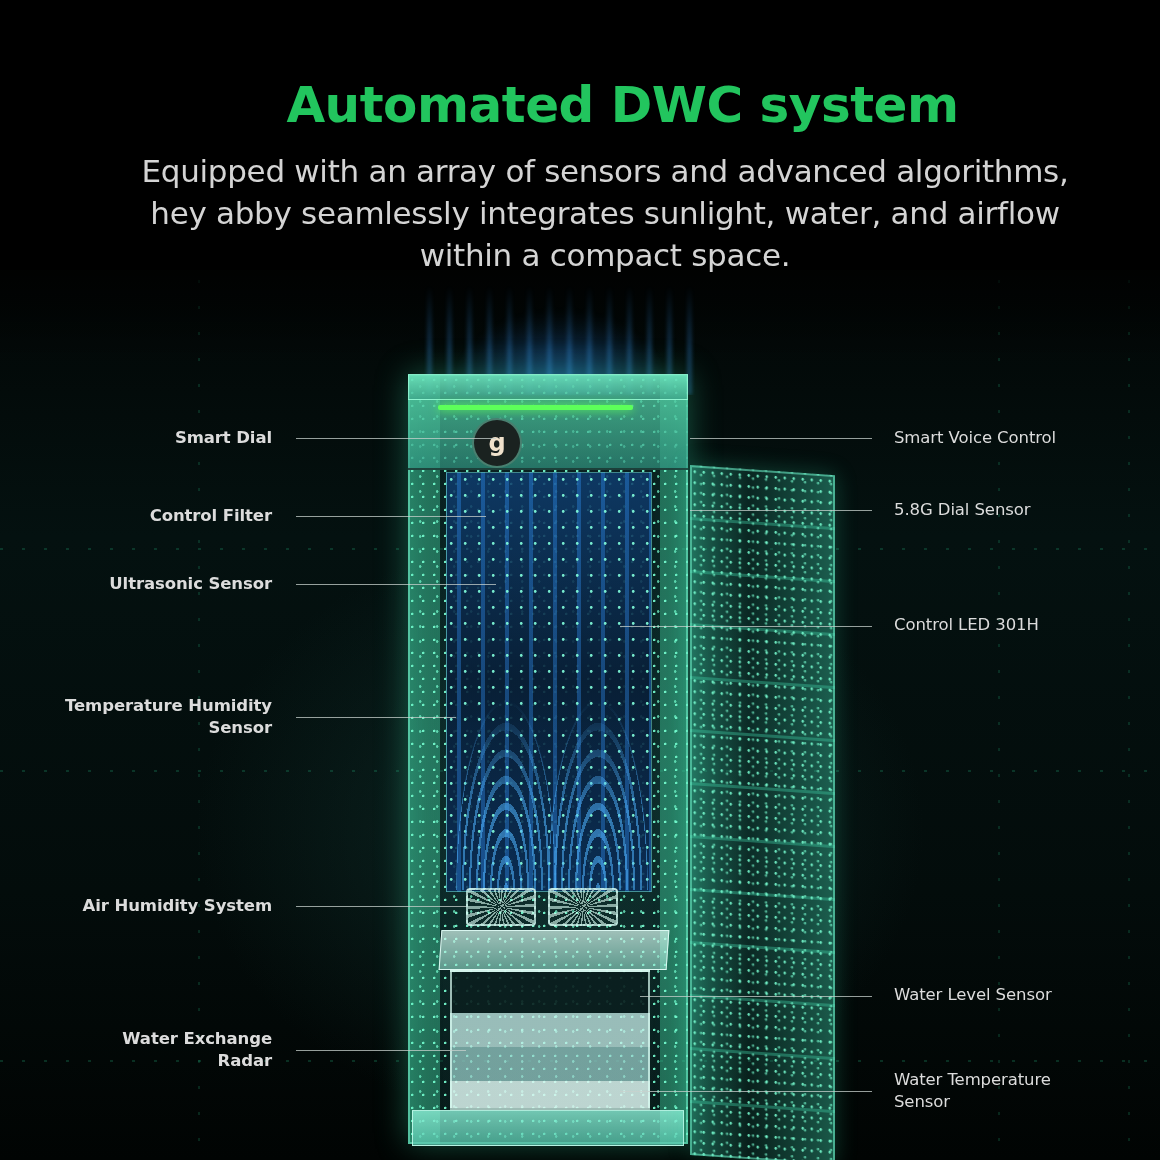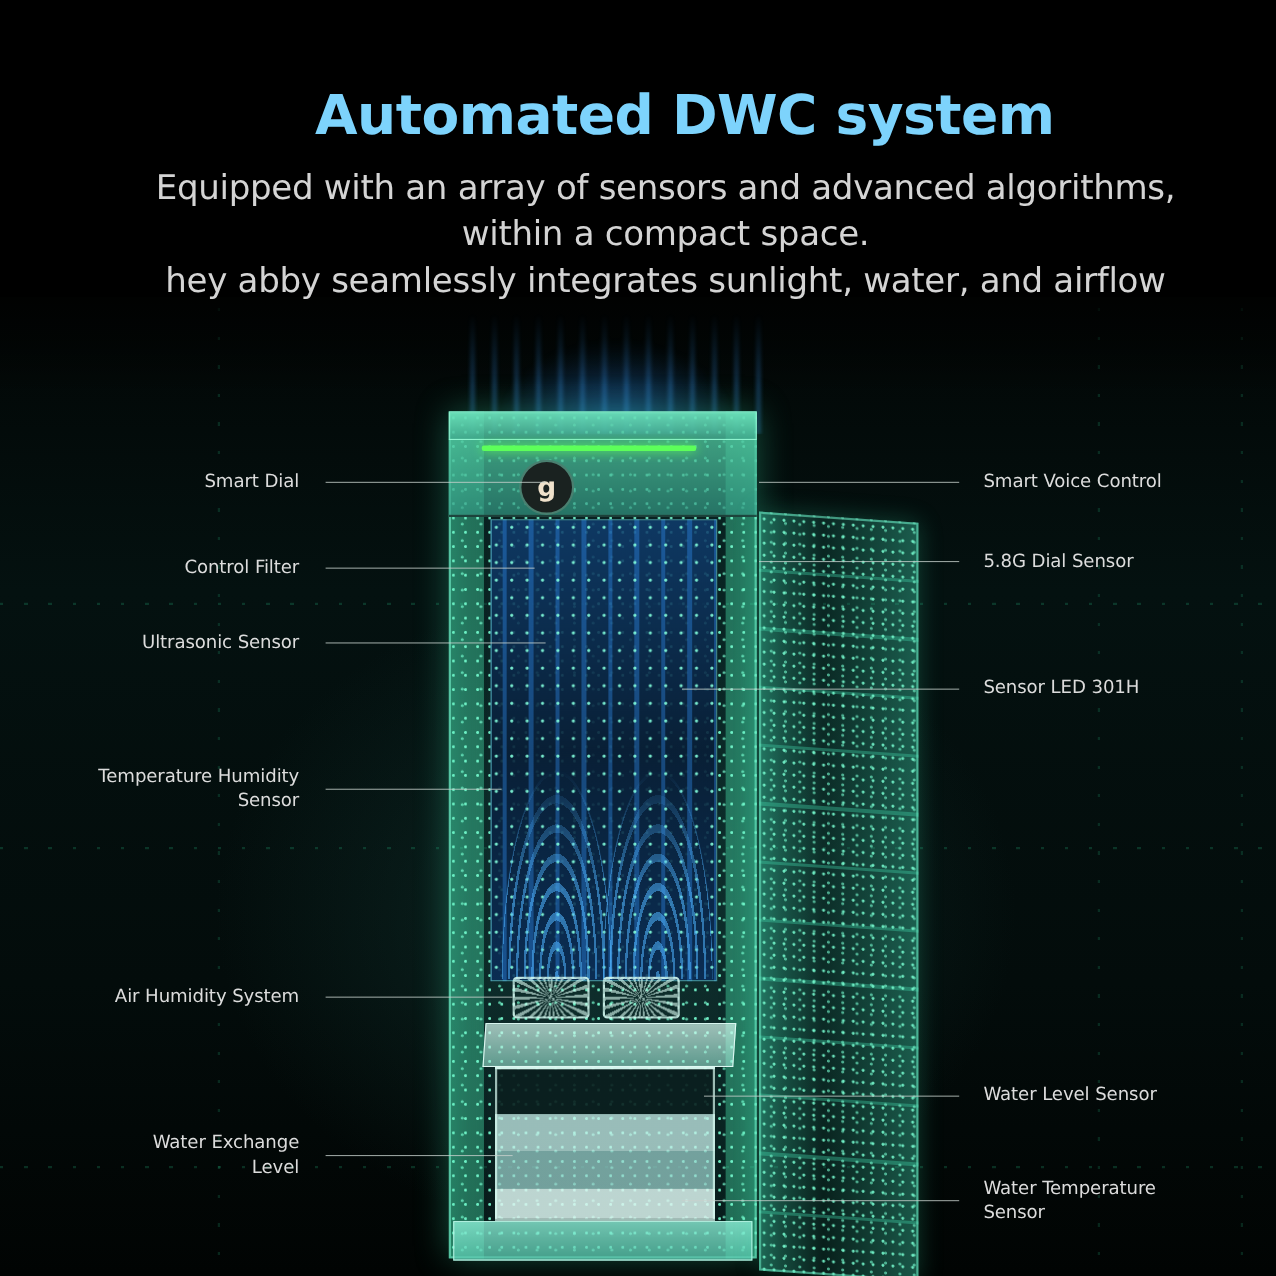--- a/index.html
+++ b/index.html
@@ -27,21 +27,21 @@
   .grid-line-v {
     position: absolute; width: 2px; top: 280px; height: 880px;
     background: repeating-linear-gradient(180deg, rgba(40,200,140,0.35) 0 3px, transparent 3px 26px);
     opacity: 0.5;
   }
 
   
   .header { position: absolute; left: 0; top: 70px; width: 1160px; text-align: center; }
   .title {
     font-family: "DejaVu Sans", sans-serif; font-weight: 700; font-size: 50px;
-    color: #7dd3fc; letter-spacing: -0.5px; line-height: 70px; margin-left: 85px;
+    color: #22c55e; letter-spacing: -0.5px; line-height: 70px; margin-left: 85px;
   }
   .subtitle {
     font-family: "DejaVu Sans", sans-serif; font-size: 31px; line-height: 42px;
     color: #d4d4d4; margin-top: 10px; padding-left: 90px; padding-right: 40px;
     letter-spacing: -0.3px;
   }
 
   
   .device { position: absolute; left: 400px; top: 370px; width: 440px; height: 790px; }
   .airflow-top {
@@ -132,21 +132,21 @@
       linear-gradient(90deg, rgba(50,170,140,0.55), rgba(20,80,70,0.35) 40%, rgba(50,170,140,0.5));
     box-shadow: 0 0 22px rgba(60,220,170,0.25);
   }
 
   
   .callout { position: absolute; }
   .callout .label {
     position: absolute; font-family: "DejaVu Sans", sans-serif; font-size: 16.5px;
     line-height: 22px; color: #dcdcdc; white-space: nowrap; letter-spacing: -0.1px;
   }
-  .callout.left .label { text-align: left; right: 0; }
+  .callout.left .label { text-align: left; right: 0; font-weight: bold; }
   .callout.right .label { text-align: center; left: 0; }
   .leader { position: absolute; height: 1px; background: rgba(200,210,205,0.75); }
 </style>
 </head>
 <body>
 
 <div class="canvas">
 
   <div class="scene"></div>
   <div class="grid-line-h" style="top:548px"></div>
@@ -154,22 +154,22 @@
   <div class="grid-line-h" style="top:1060px"></div>
   <div class="grid-line-v" style="left:198px"></div>
   <div class="grid-line-v" style="left:998px"></div>
   <div class="grid-line-v" style="left:1128px"></div>
   <div class="top-fade"></div>
 
   <div class="header">
     <h1 class="title">Automated DWC system</h1>
     <div class="subtitle">
       <div>Equipped with an array of sensors and advanced algorithms,</div>
+      <div>hey abby seamlessly integrates sunlight, water, and airflow</div>
       <div>within a compact space.</div>
-      <div>hey abby seamlessly integrates sunlight, water, and airflow</div>
     </div>
   </div>
 
   <div class="airflow-top"></div>
   <div class="device">
     <div class="cabinet"></div>
     <div class="cabinet-top"></div>
     <div class="control-panel"></div>
     <div class="led-bar"></div>
     <div class="dial">g</div>
@@ -207,37 +207,37 @@
   </div>
   <div class="leader" style="left:296px;top:717px;width:160px"></div>
 
   <div class="callout left" style="left:0;top:895px;width:272px;height:22px">
     <div class="label">Air Humidity System</div>
   </div>
   <div class="leader" style="left:296px;top:906px;width:170px"></div>
 
   <div class="callout left" style="left:0;top:1028px;width:272px;height:44px">
     <div class="label" style="top:0">Water Exchange</div>
-    <div class="label" style="top:22px">Level</div>
+    <div class="label" style="top:22px">Radar</div>
   </div>
   <div class="leader" style="left:296px;top:1050px;width:170px"></div>
 
   <div class="leader" style="left:690px;top:438px;width:182px"></div>
   <div class="callout right" style="left:894px;top:427px;width:240px;height:22px">
     <div class="label">Smart Voice Control</div>
   </div>
 
   <div class="leader" style="left:690px;top:510px;width:182px"></div>
   <div class="callout right" style="left:894px;top:499px;width:240px;height:22px">
     <div class="label">5.8G Dial Sensor</div>
   </div>
 
   <div class="leader" style="left:620px;top:626px;width:252px"></div>
   <div class="callout right" style="left:894px;top:614px;width:240px;height:22px">
-    <div class="label">Sensor LED 301H</div>
+    <div class="label">Control LED 301H</div>
   </div>
 
   <div class="leader" style="left:640px;top:996px;width:232px"></div>
   <div class="callout right" style="left:894px;top:984px;width:240px;height:22px">
     <div class="label">Water Level Sensor</div>
   </div>
 
   <div class="leader" style="left:620px;top:1091px;width:252px"></div>
   <div class="callout right" style="left:894px;top:1069px;width:240px;height:44px">
     <div class="label" style="top:0">Water Temperature</div>

